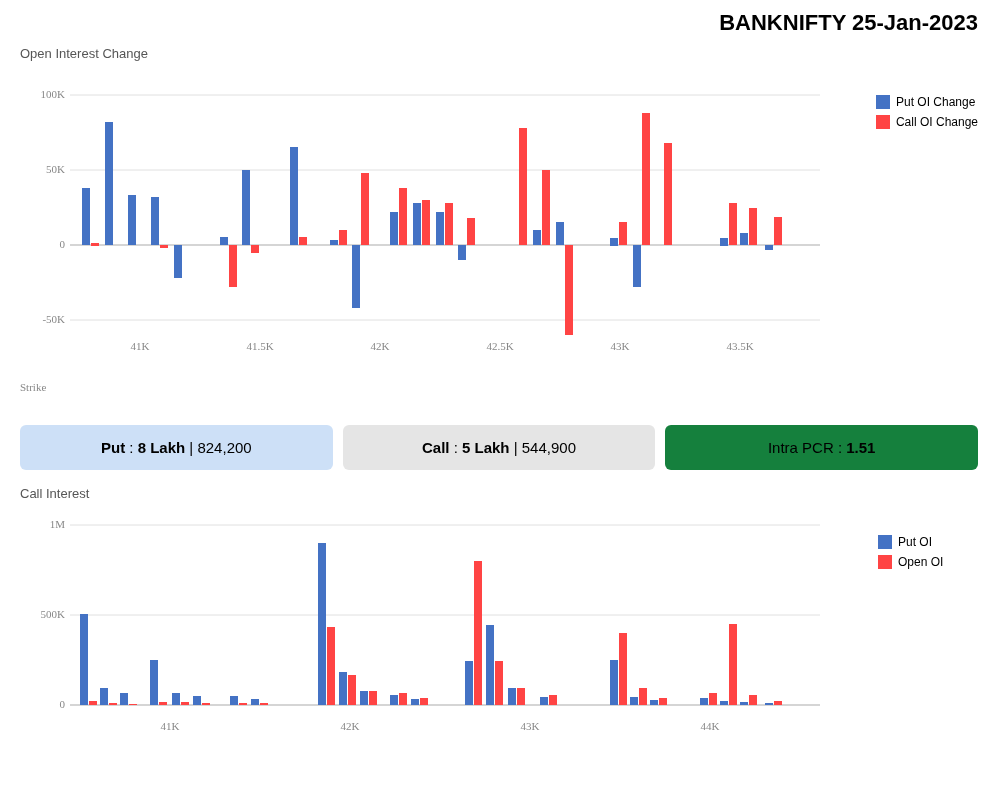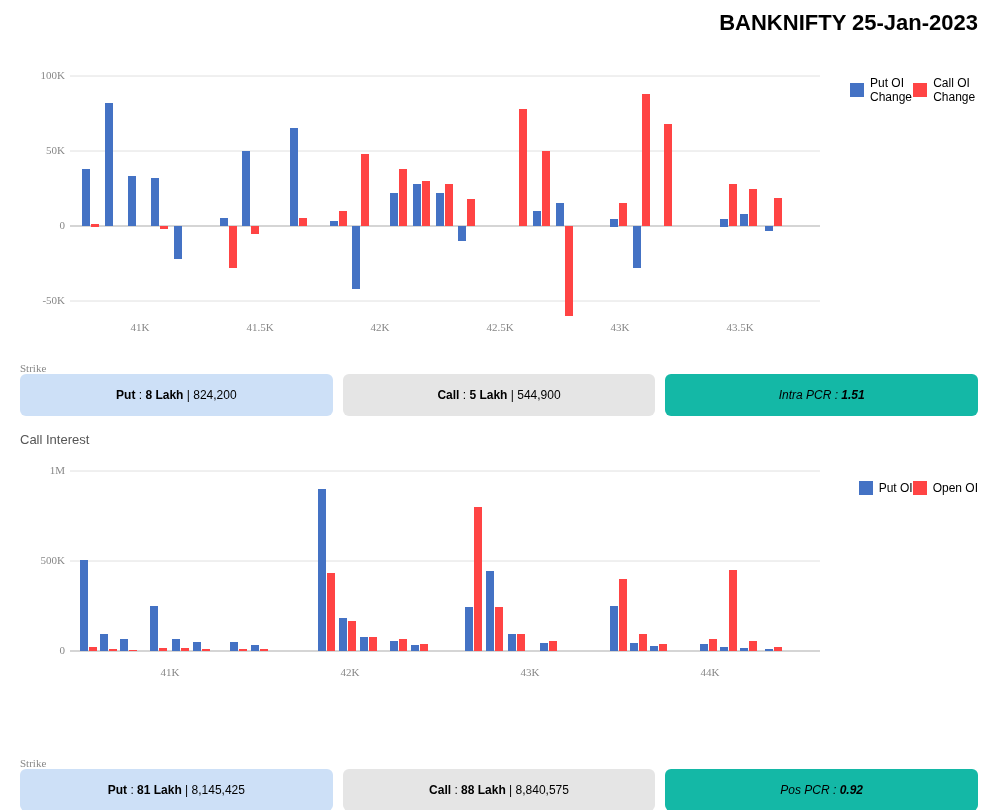--- a/index.html
+++ b/index.html
@@ -25,21 +25,21 @@
       display: flex;
       align-items: flex-start;
     }
     .chart-left {
       flex: 1;
       position: relative;
       font-family: Liberation Serif, serif;
     }
     .chart-legend {
       display: flex;
-      flex-direction: row;
+      flex-direction: column;
       justify-content: flex-start;
       padding: 30px 0 0 10px;
       min-width: 110px;
       font-size: 12px;
     }
     .legend-item {
       display: flex;
       align-items: center;
       margin-bottom: 6px;
     }
@@ -52,39 +52,41 @@
     .stats-row {
       display: flex;
       gap: 10px;
       margin-bottom: 16px;
     }
     .stat-box {
       flex: 1;
       padding: 14px 10px;
       border-radius: 6px;
       text-align: center;
-      font-size: 12px;
+      font-size: 15px;
+      margin-top: 32px;
     }
     .stat-box.blue-bg { background: #cde0f7; }
     .stat-box.pink-bg { background: #e5e5e5; }
-    .stat-box.gray-bg { background: #14b8a6; font-style: italic; }
+    .stat-box.gray-bg { background: #15803d; }
     .stat-box strong { font-weight: bold; }
     .x-axis-label {
       text-align: left;
       font-size: 11px;
       color: #888;
       margin-top: 2px;
     }
   </style>
 </head>
 <body>
 
 <div class="page-title">BANKNIFTY 25-Jan-2023</div>
 
 <div>
+  <div class="section-label">Open Interest Change</div>
   <div class="chart-container">
     <div class="chart-left">
       <svg width="820" height="310" viewBox="0 0 820 310">
 
         <line x1="50" y1="30" x2="800" y2="30" stroke="#e0e0e0" stroke-width="1"></line>
         <line x1="50" y1="105" x2="800" y2="105" stroke="#e0e0e0" stroke-width="1"></line>
         <line x1="50" y1="180" x2="800" y2="180" stroke="#e0e0e0" stroke-width="1"></line>
         <line x1="50" y1="255" x2="800" y2="255" stroke="#e0e0e0" stroke-width="1"></line>
 
         <text x="45" y="33" text-anchor="end" font-size="11" fill="#888">100K</text>

